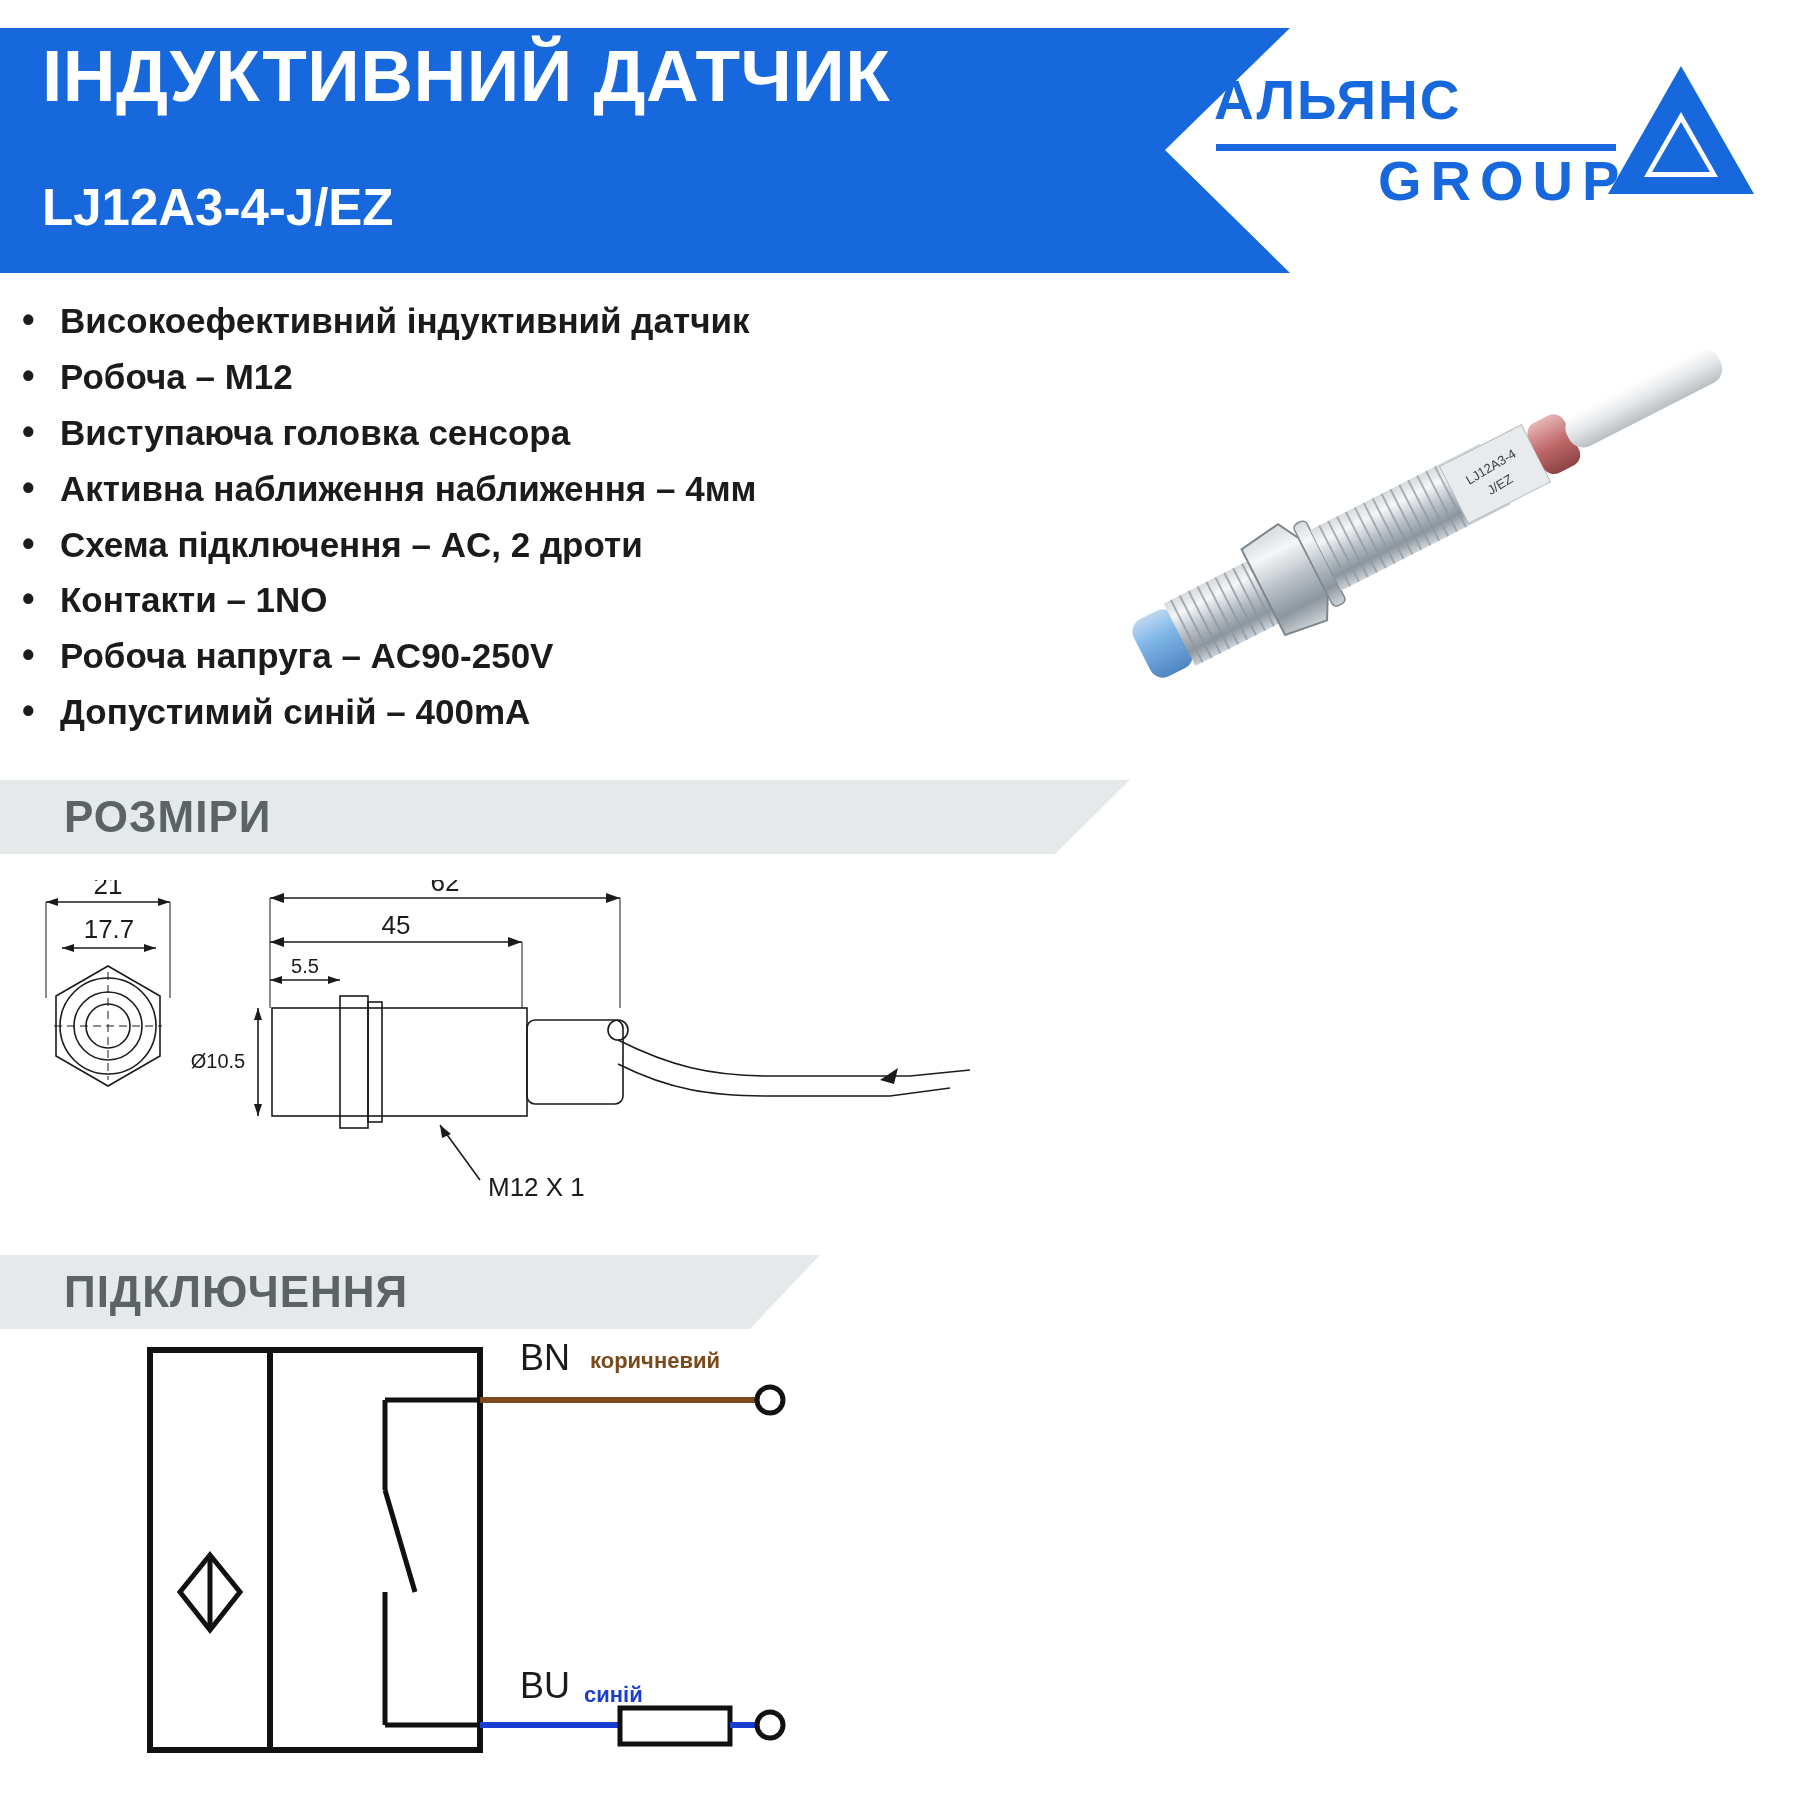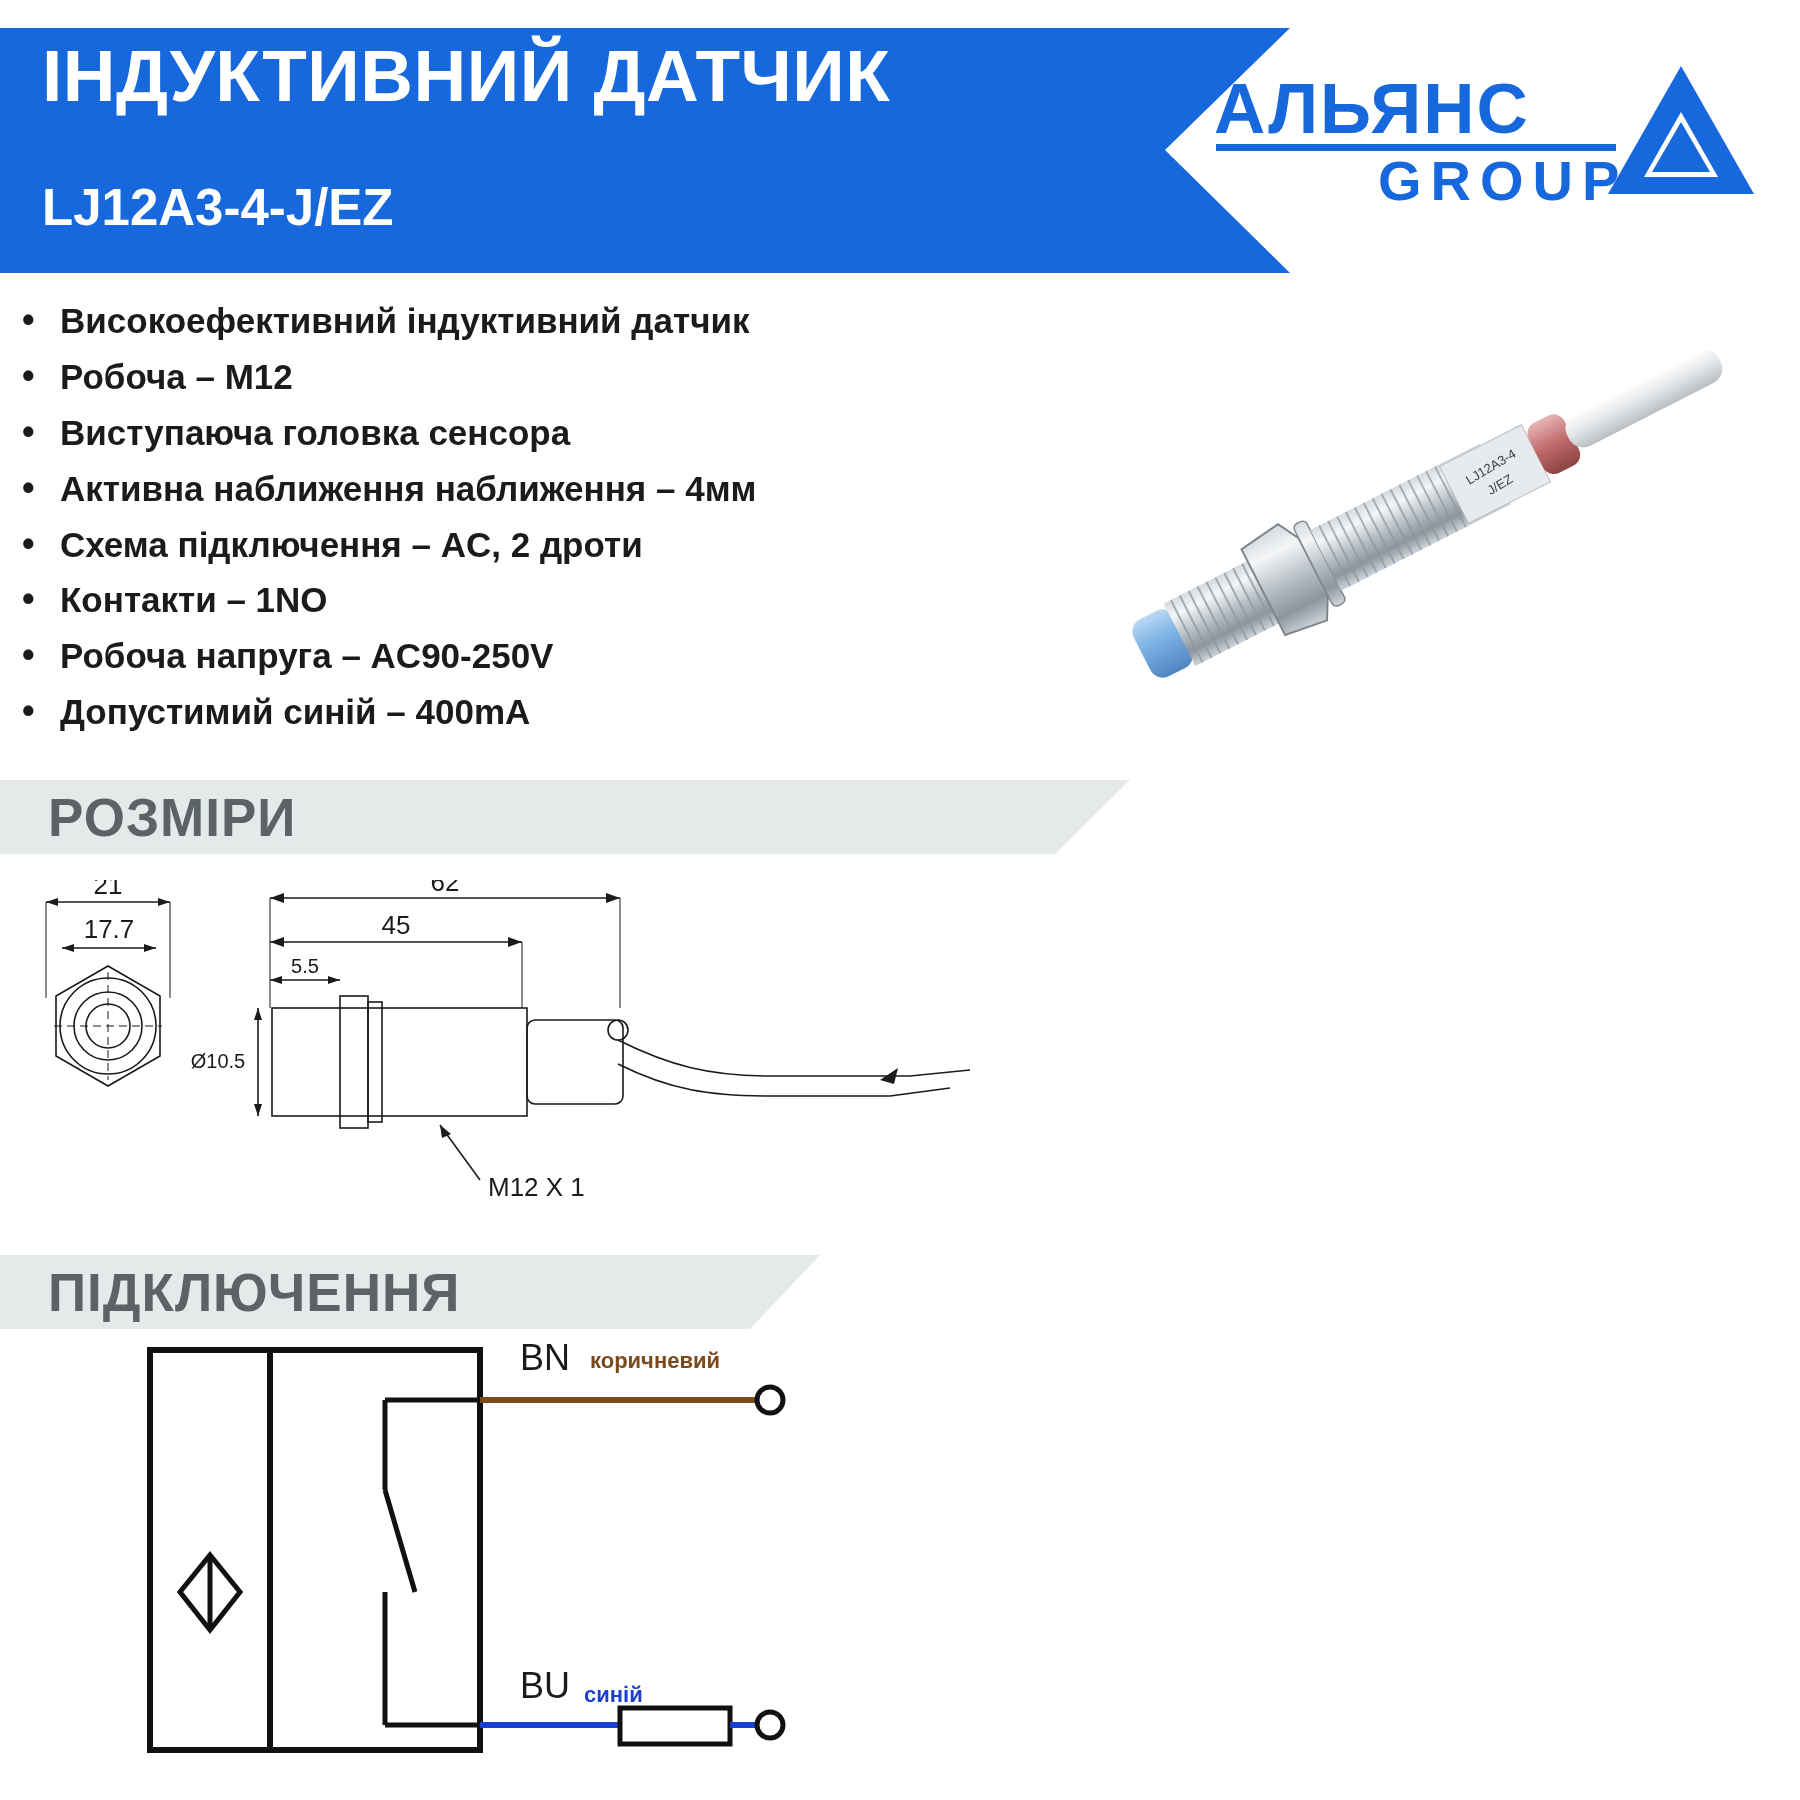--- a/index.html
+++ b/index.html
@@ -59,21 +59,21 @@
     position: absolute;
     top: 48px;
     right: 40px;
     width: 560px;
     height: 165px;
   }
   .logo-text {
     position: absolute;
     top: 20px;
     left: 14px;
-    font-size: 71px;
+    font-size: 55px;
     font-weight: bold;
     color: #1668dc;
     letter-spacing: 2px;
   }
   .logo-sub {
     position: absolute;
     top: 100px;
     left: 178px;
     font-size: 56px;
     font-weight: bold;
@@ -131,25 +131,25 @@
 
   
   .section-head {
     position: absolute;
     height: 74px;
     background: #e6e9ea;
     display: flex;
     align-items: center;
   }
   .section-head .label {
-    font-size: 53px;
+    font-size: 44px;
     font-weight: bold;
     color: #5c6366;
     letter-spacing: 1px;
-    padding-left: 48px;
+    padding-left: 64px;
     white-space: nowrap;
   }
   #sec-dims {
     top: 780px;
     left: 0;
     width: 1130px;
     clip-path: polygon(0 0, 1130px 0, 1055px 74px, 0 74px);
   }
   #sec-conn {
     top: 1232px;

